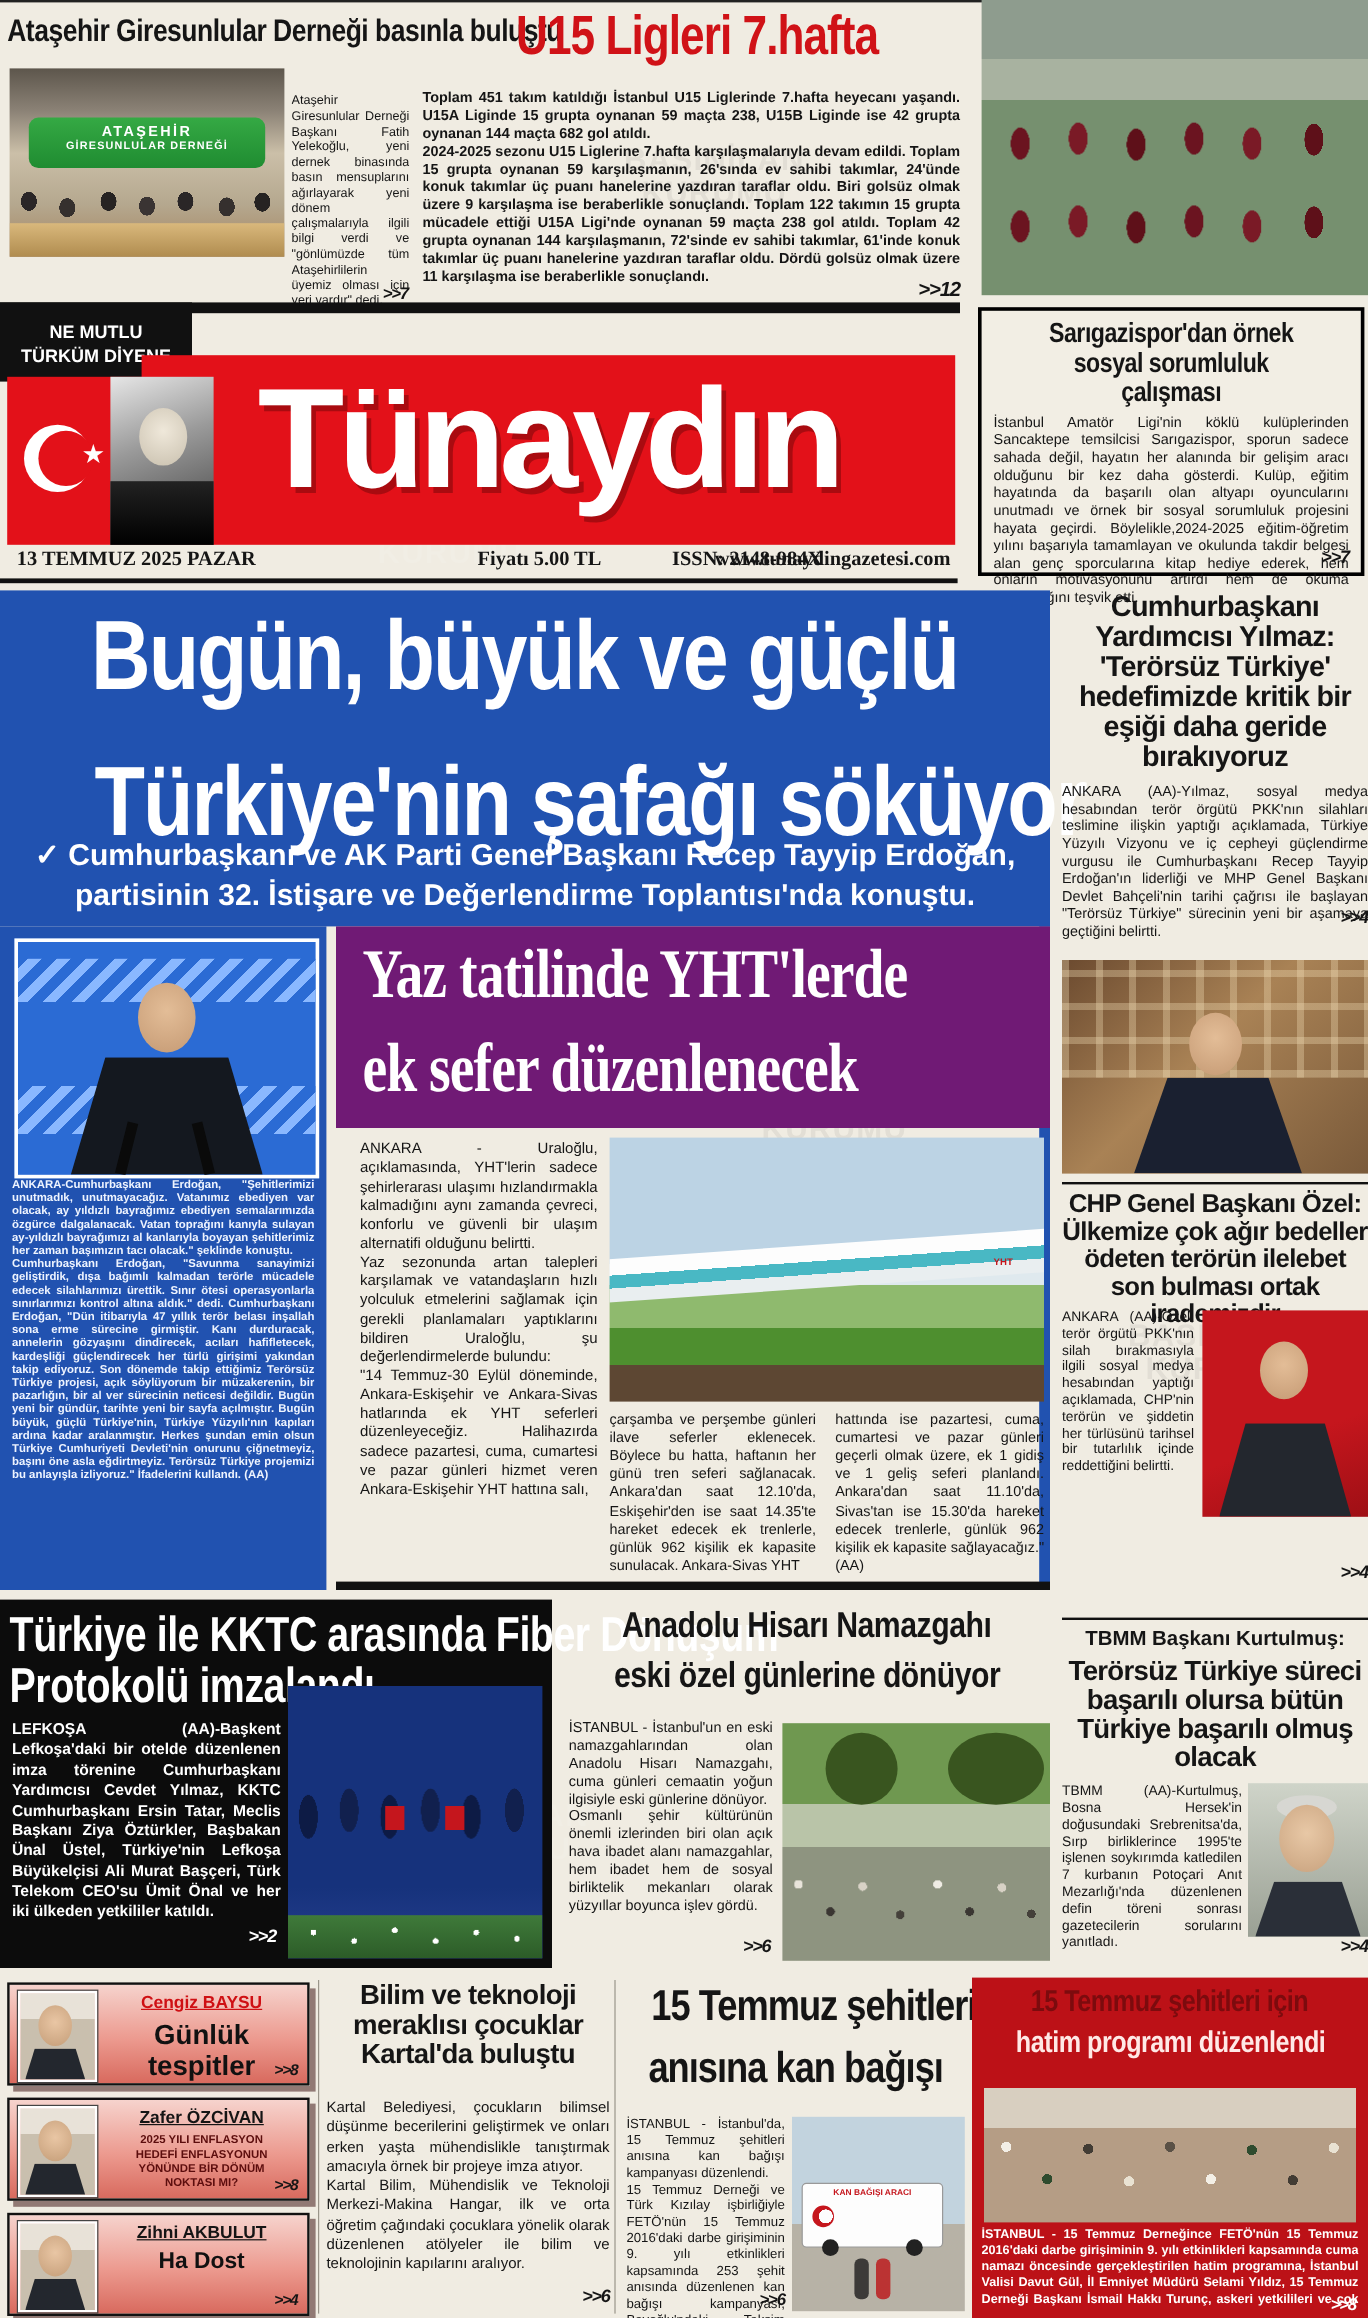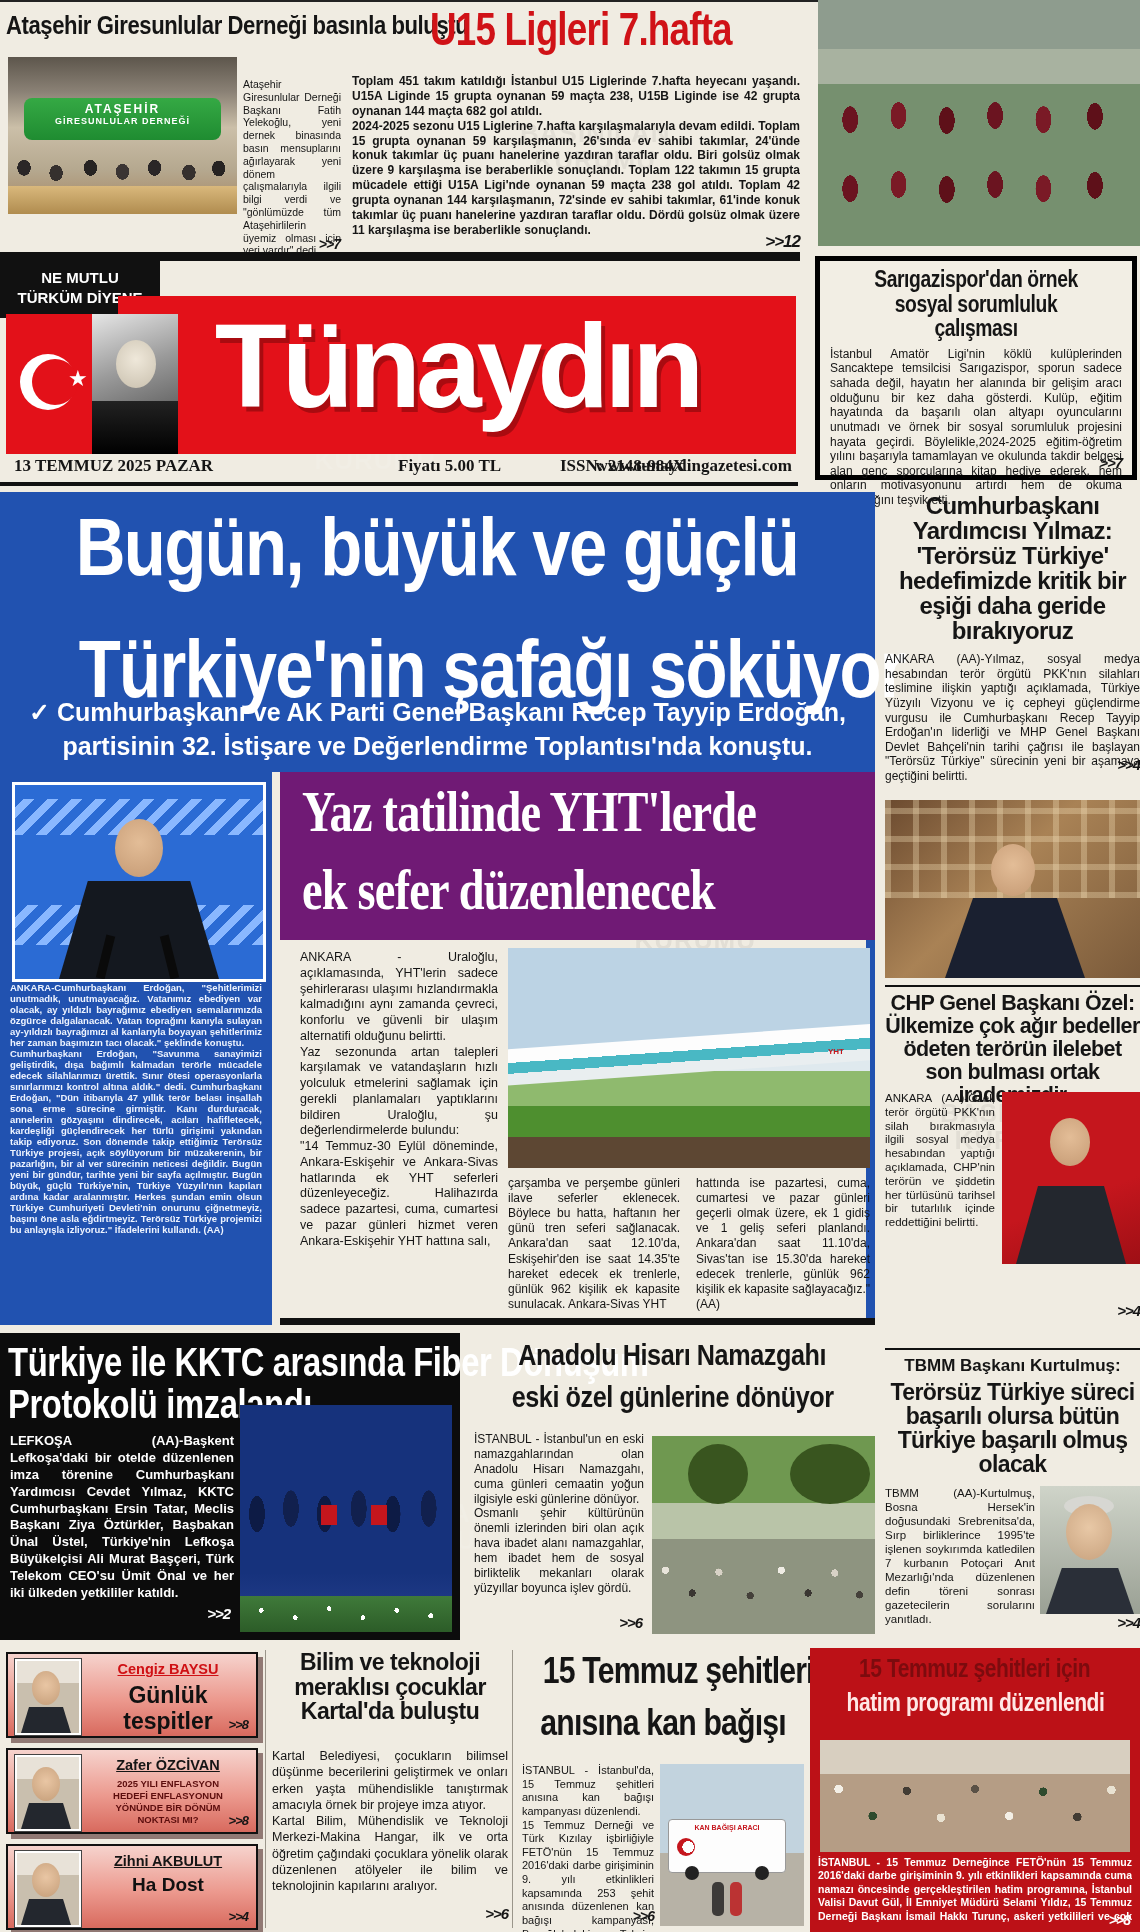--- a/index.html
+++ b/index.html
@@ -40,21 +40,21 @@
   #ph-team{left:818px;top:0;width:322px;height:246px;background:linear-gradient(180deg,#8e9c8e 0 20%,#a8b2a0 20% 34%,#76906f 34% 100%);}
   #ph-team .row1{top:30%;}
   #ph-team .row2{top:58%;}
   .jersey{position:absolute;left:0;width:100%;height:34%;
     background-image:radial-gradient(ellipse 13px 22px at 10% 55%,#6b1420 60%,transparent 61%),
       radial-gradient(ellipse 13px 22px at 25% 50%,#7a1a26 60%,transparent 61%),
       radial-gradient(ellipse 13px 22px at 40% 56%,#5e1019 60%,transparent 61%),
       radial-gradient(ellipse 13px 22px at 55% 50%,#6b1420 60%,transparent 61%),
       radial-gradient(ellipse 13px 22px at 70% 55%,#7a1a26 60%,transparent 61%),
       radial-gradient(ellipse 13px 22px at 86% 51%,#5e1019 60%,transparent 61%);}
-  #a3-box{left:815px;top:256px;width:322px;height:224px;border:5px solid #000000;background:#f2eee4;box-sizing:border-box;padding:6px 10px;}
+  #a3-box{left:815px;top:256px;width:322px;height:224px;border:3px solid #000000;background:#f2eee4;box-sizing:border-box;padding:6px 10px;}
   #a3-hl{font-size:23px;font-weight:900;line-height:1.07;letter-spacing:-.5px;}
   #a3-body{margin-top:6px;font-size:12px;font-weight:500;line-height:1.22;}
   #a3-ref{position:absolute;right:10px;bottom:4px;font-size:15px;}
   
   #mast-bar{left:0;top:252px;width:800px;height:9px;}
   #motto{left:0;top:252px;width:160px;height:66px;background:#111;color:#fff;text-align:center;
          font-weight:900;font-size:15px;line-height:1.3;padding-top:16px;box-sizing:border-box;}
   #tagline{left:320px;top:266px;width:370px;font-weight:900;font-size:21px;letter-spacing:3px;text-align:center;}
   #mast-red{left:118px;top:296px;width:678px;height:158px;background:#e31119;}
   #mast-title{position:absolute;width:100%;text-align:center;top:2px;color:#fff;font-size:118px;font-weight:900;

